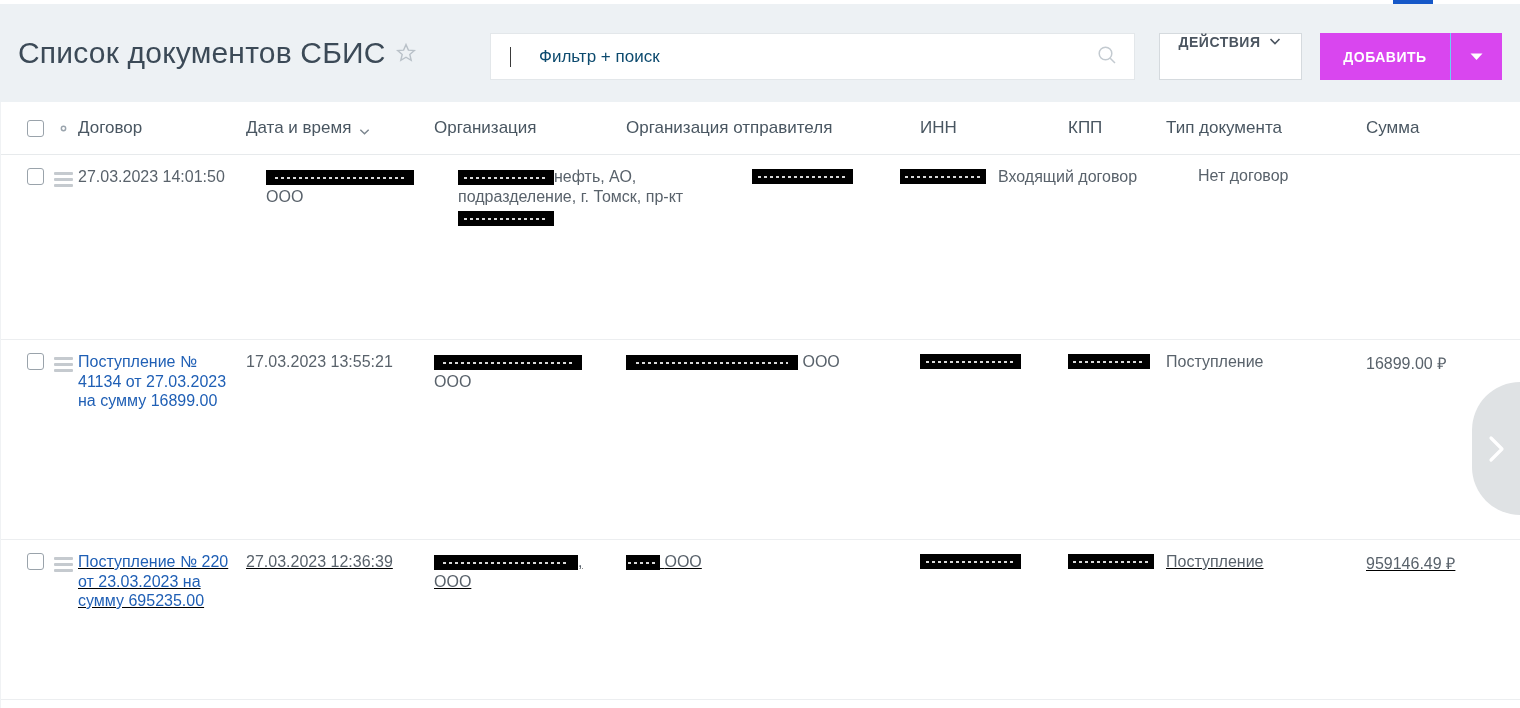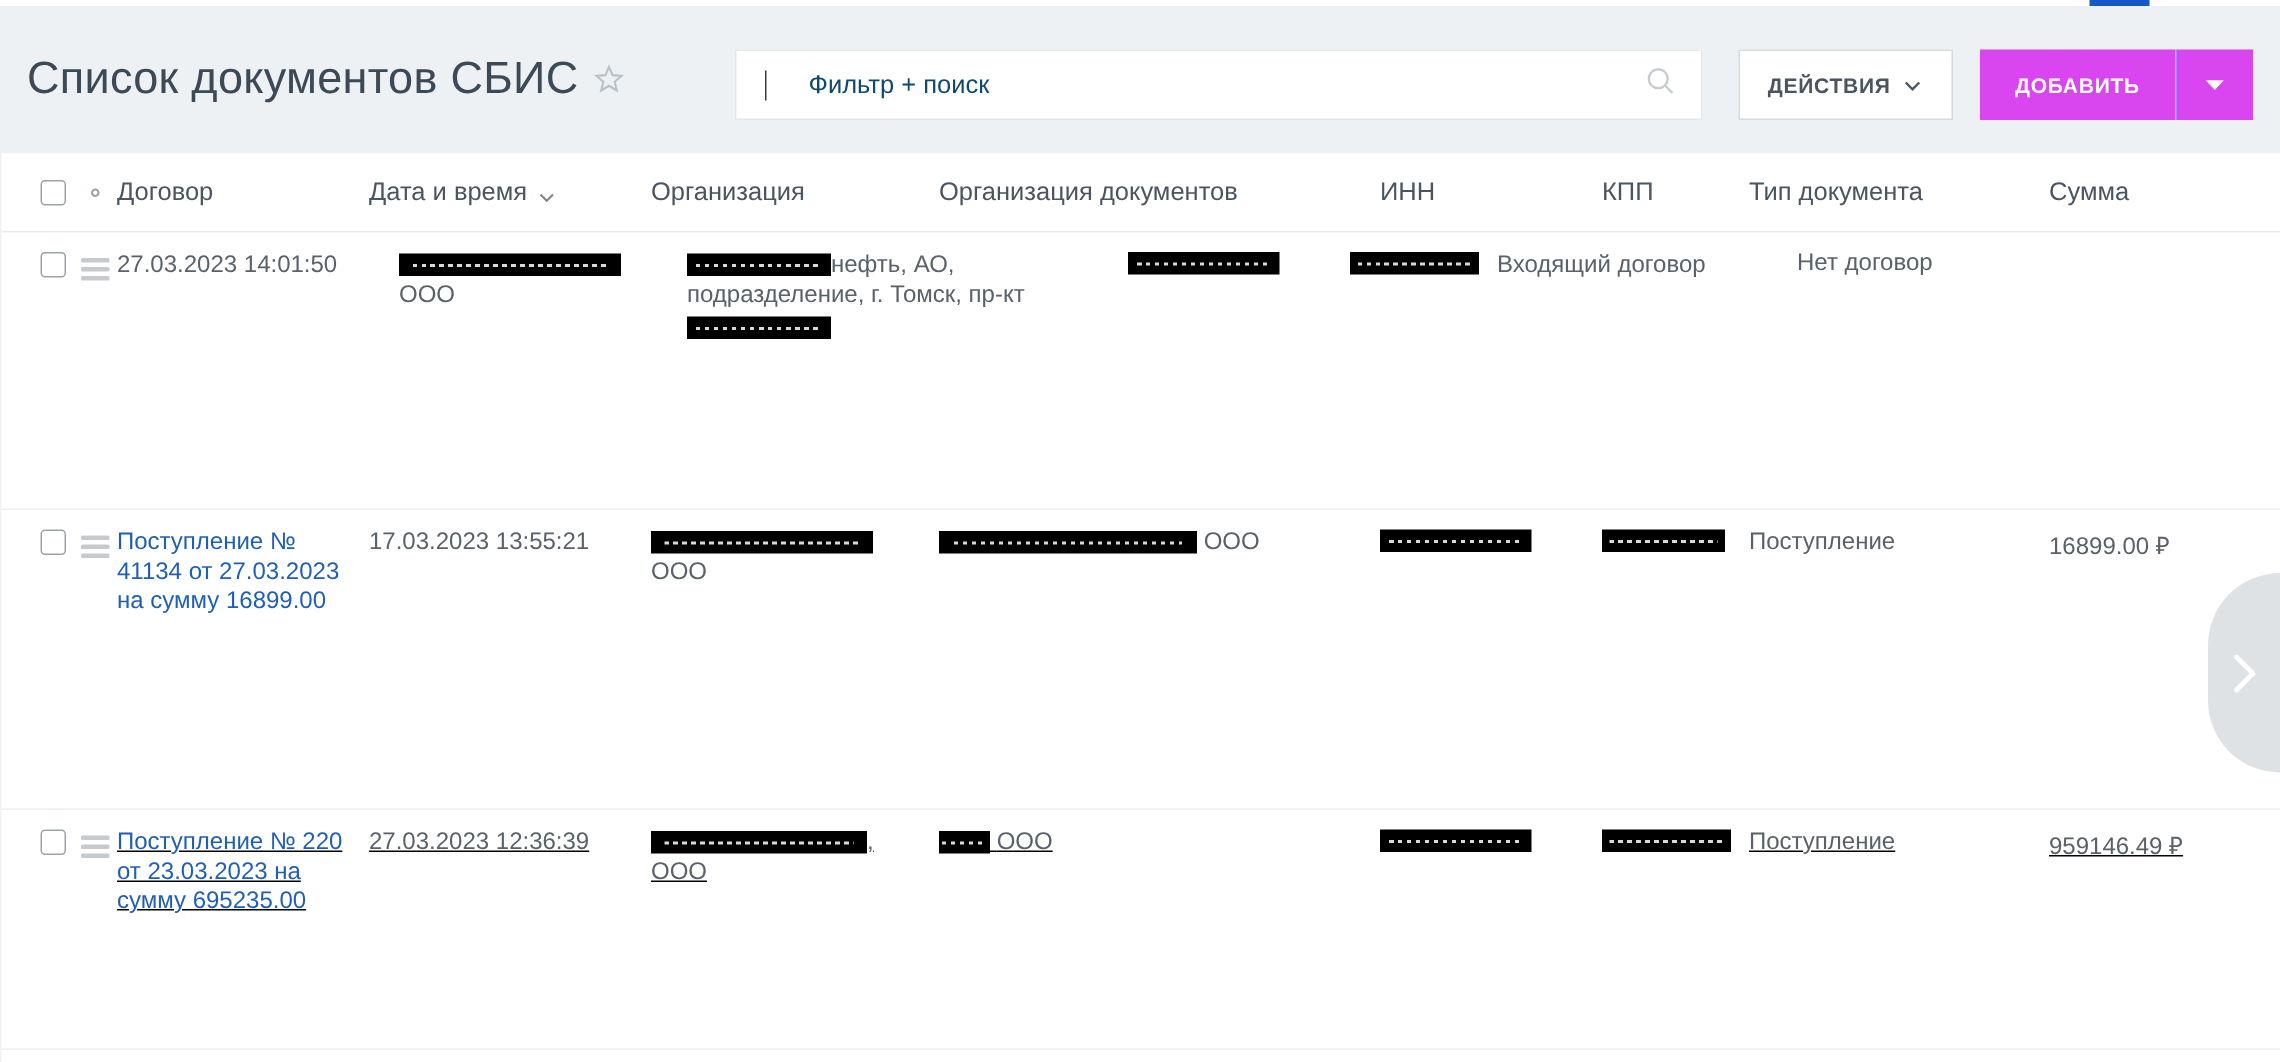--- a/index.html
+++ b/index.html
@@ -44,21 +44,21 @@
   }
   .search-placeholder{
     font-size:17px; color:#0c4a6e; margin-left:7px; line-height:1;padding-left:21px;
   }
   .search-icon{ margin-left:auto; margin-right:16px; display:block; }
 
   .btn-actions{
     position:absolute; left:1159px; top:29px;
     width:143px; height:47px;
     background:#ffffff; border:1px solid #d5dade;
-    display:flex; align-items:center; justify-content:center; gap:8px;
+    display:flex; align-items:flex-start; justify-content:center; gap:8px;
     cursor:pointer;
   }
   .btn-actions span{
     font-size:14px; font-weight:bold; color:#4b5560; letter-spacing:.5px;
   }
   .btn-add{
     position:absolute; left:1320px; top:29px;
     width:182px; height:47px;
     background:#d946ef; display:flex; align-items:center; cursor:pointer;
   }
@@ -213,21 +213,21 @@
           <span>Дата и время</span>
           <svg width="13" height="13" viewBox="0 0 14 14" fill="none" stroke="#7b858e" stroke-width="1.5">
             <polyline points="2.5,5 7,9.5 11.5,5"></polyline>
           </svg>
         </span>
       </div>
       <div class="c-org">
         <span>Организация</span>
       </div>
       <div class="c-sender">
-        <span>Организация документов</span>
+        <span>Организация отправителя</span>
       </div>
       <div class="c-inn">
         <span>ИНН</span>
       </div>
       <div class="c-kpp">
         <span>КПП</span>
       </div>
       <div class="c-type">
         <span>Тип документа</span>
       </div>

